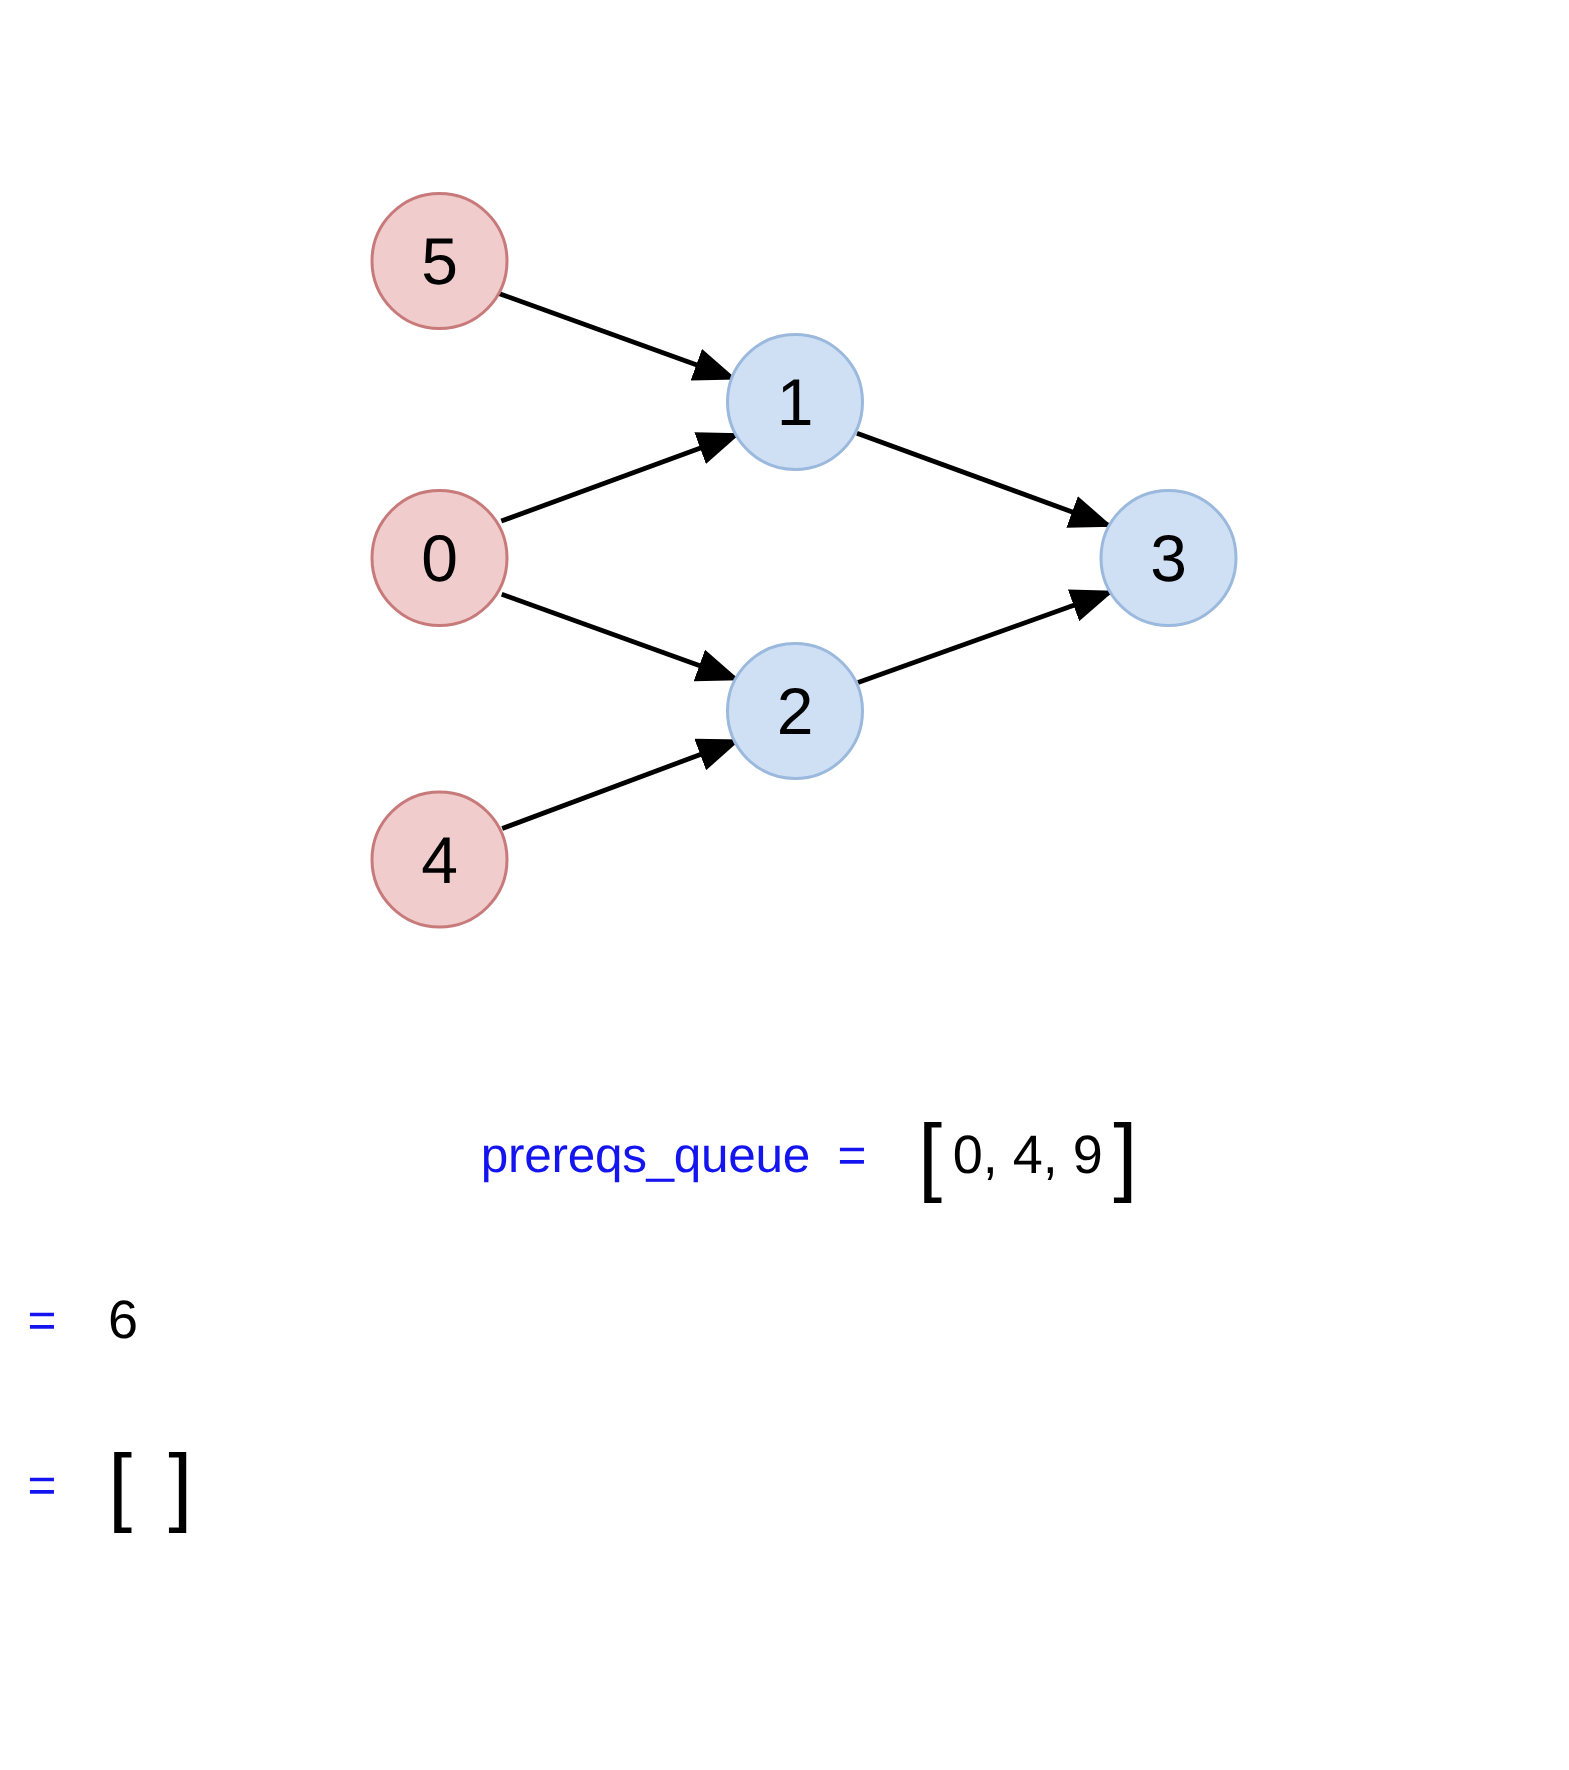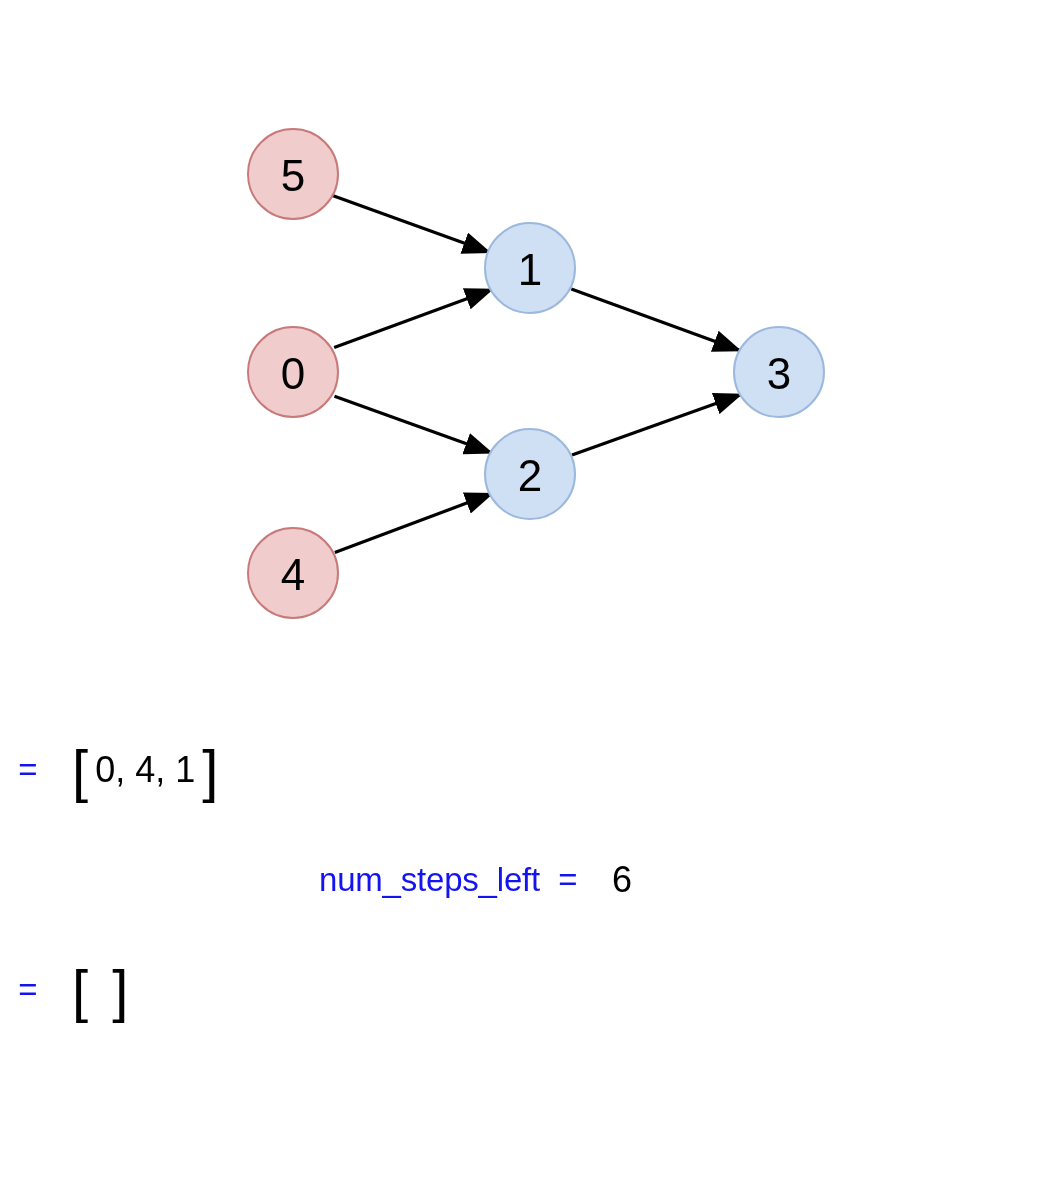--- a/index.html
+++ b/index.html
@@ -128,30 +128,30 @@
     <g>
       <circle cx="779" cy="372" r="45" fill="#cfe0f5" stroke="#9bb8dd" stroke-width="2"></circle>
       <text class="node-label" x="779" y="373">3</text>
     </g>
   </g>
 </svg>
 
 <div id="state-panel">
 
   <div class="state-row">
+    <div class="state-label">prereqs_queue</div>
     <div class="state-eq">=</div>
     <div class="state-value">
       <span class="brk">[</span>
-      <span class="list-items">0, 4, 1</span>
+      <span class="list-items">0, 4, 9</span>
       <span class="brk">]</span>
     </div>
   </div>
 
   <div class="state-row">
-    <div class="state-label">num_steps_left</div>
     <div class="state-eq">=</div>
     <div class="state-value">
       <span class="scalar-value">6</span>
     </div>
   </div>
 
   <div class="state-row">
     <div class="state-eq">=</div>
     <div class="state-value">
       <span class="brk">[</span>

